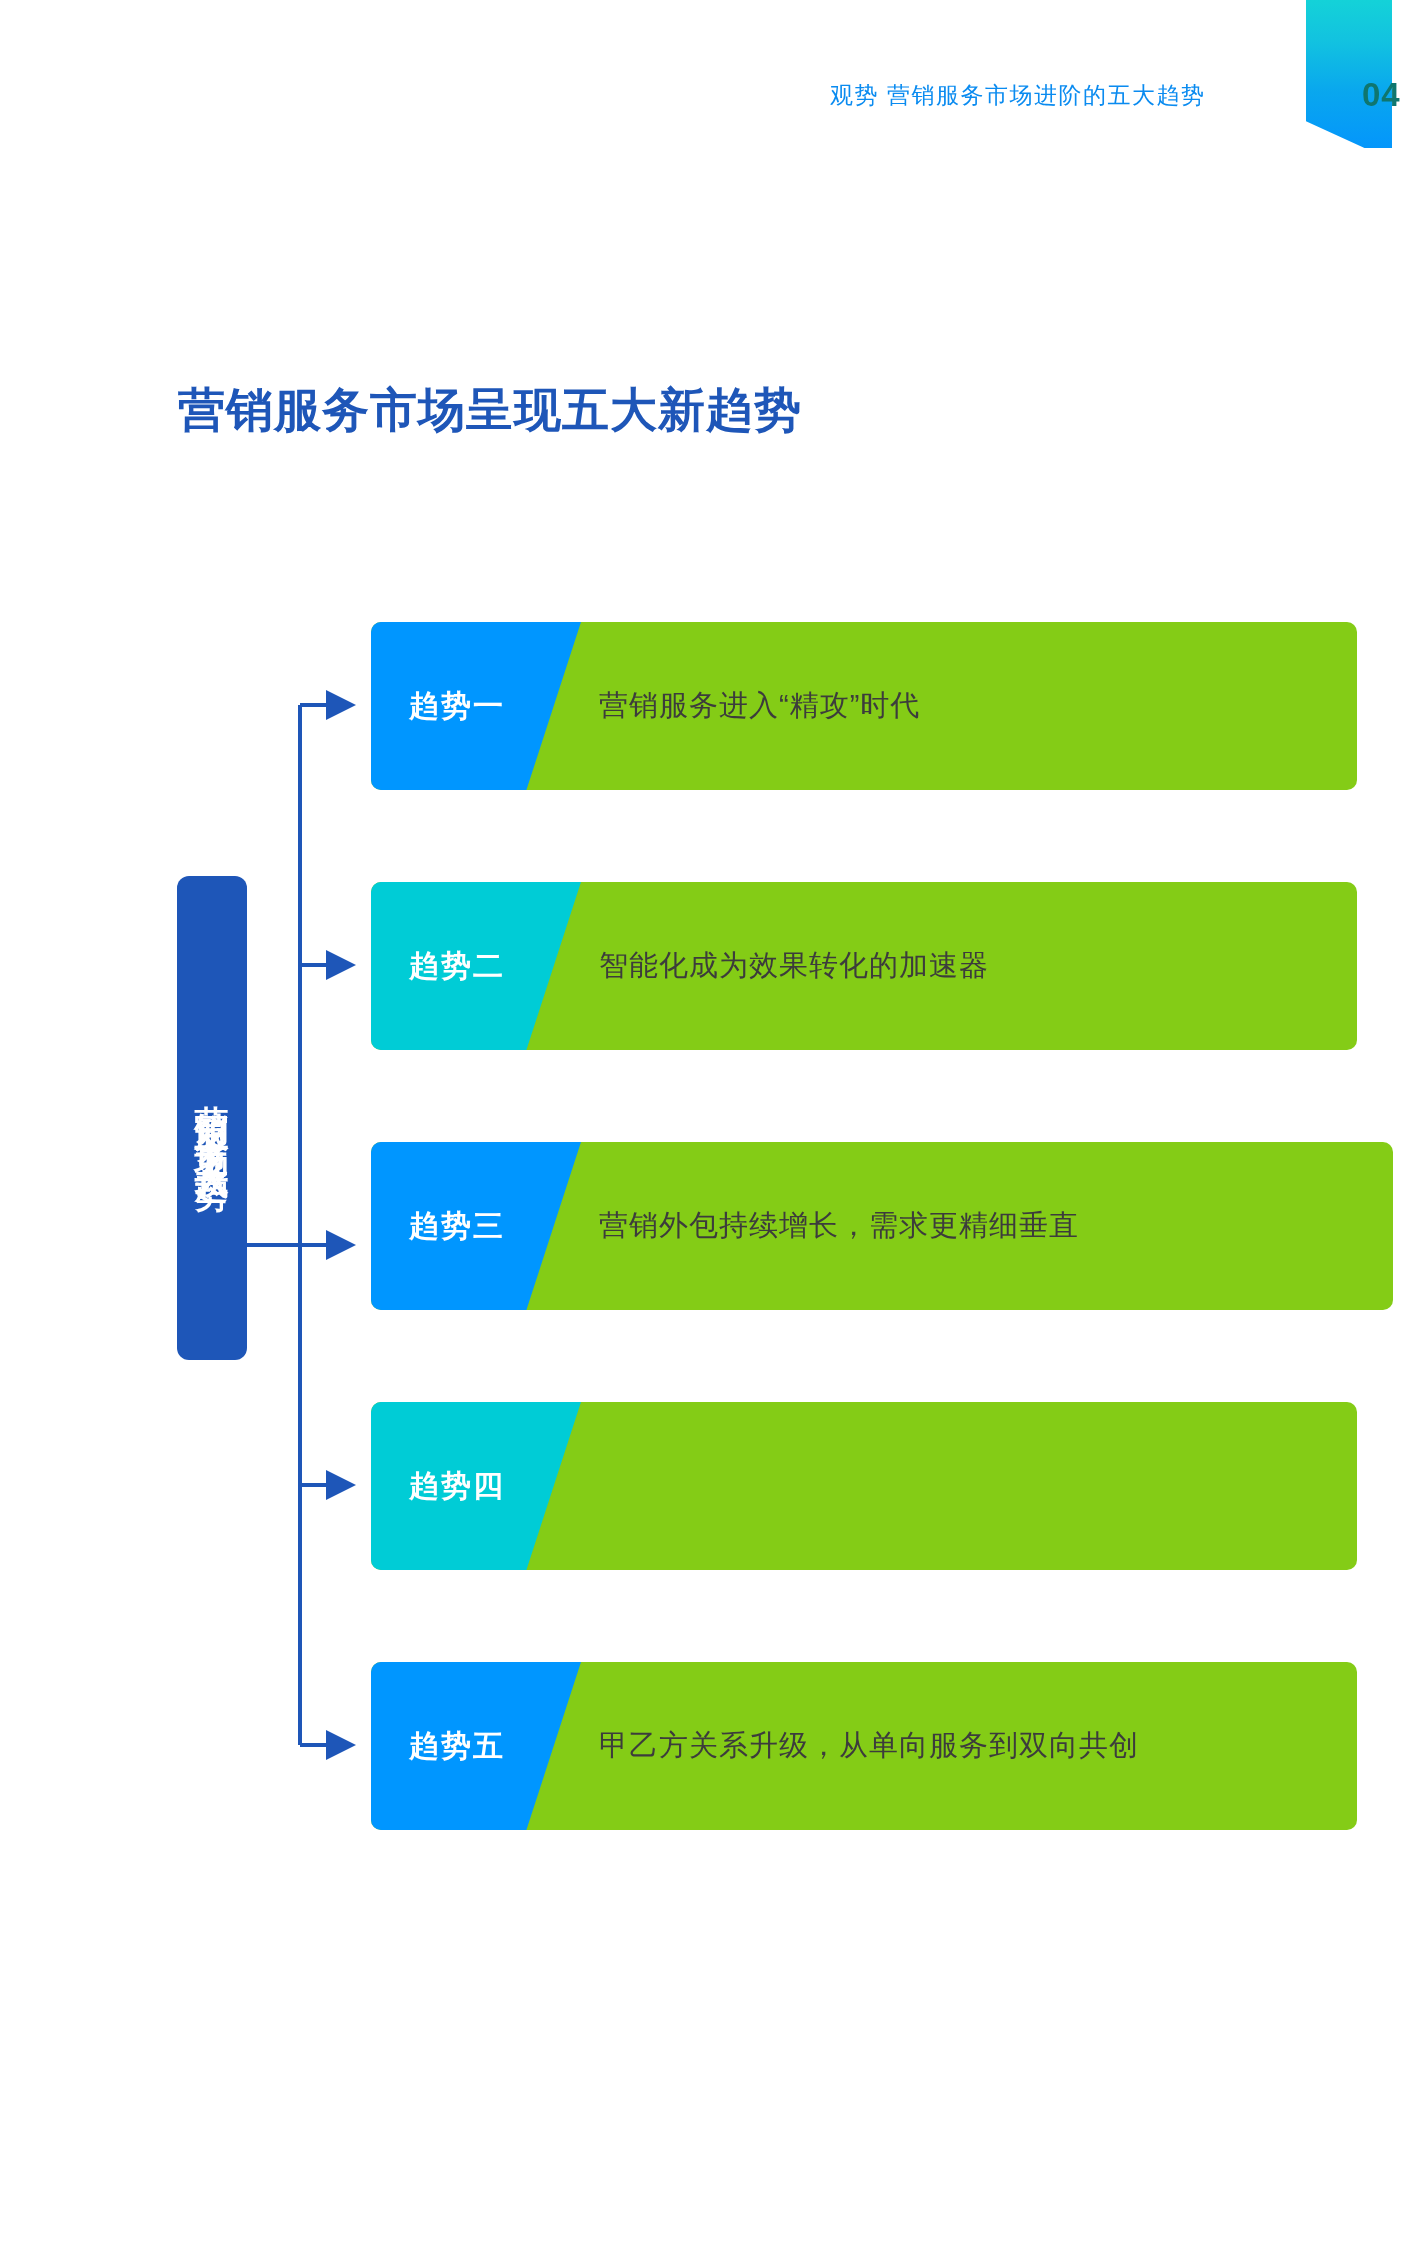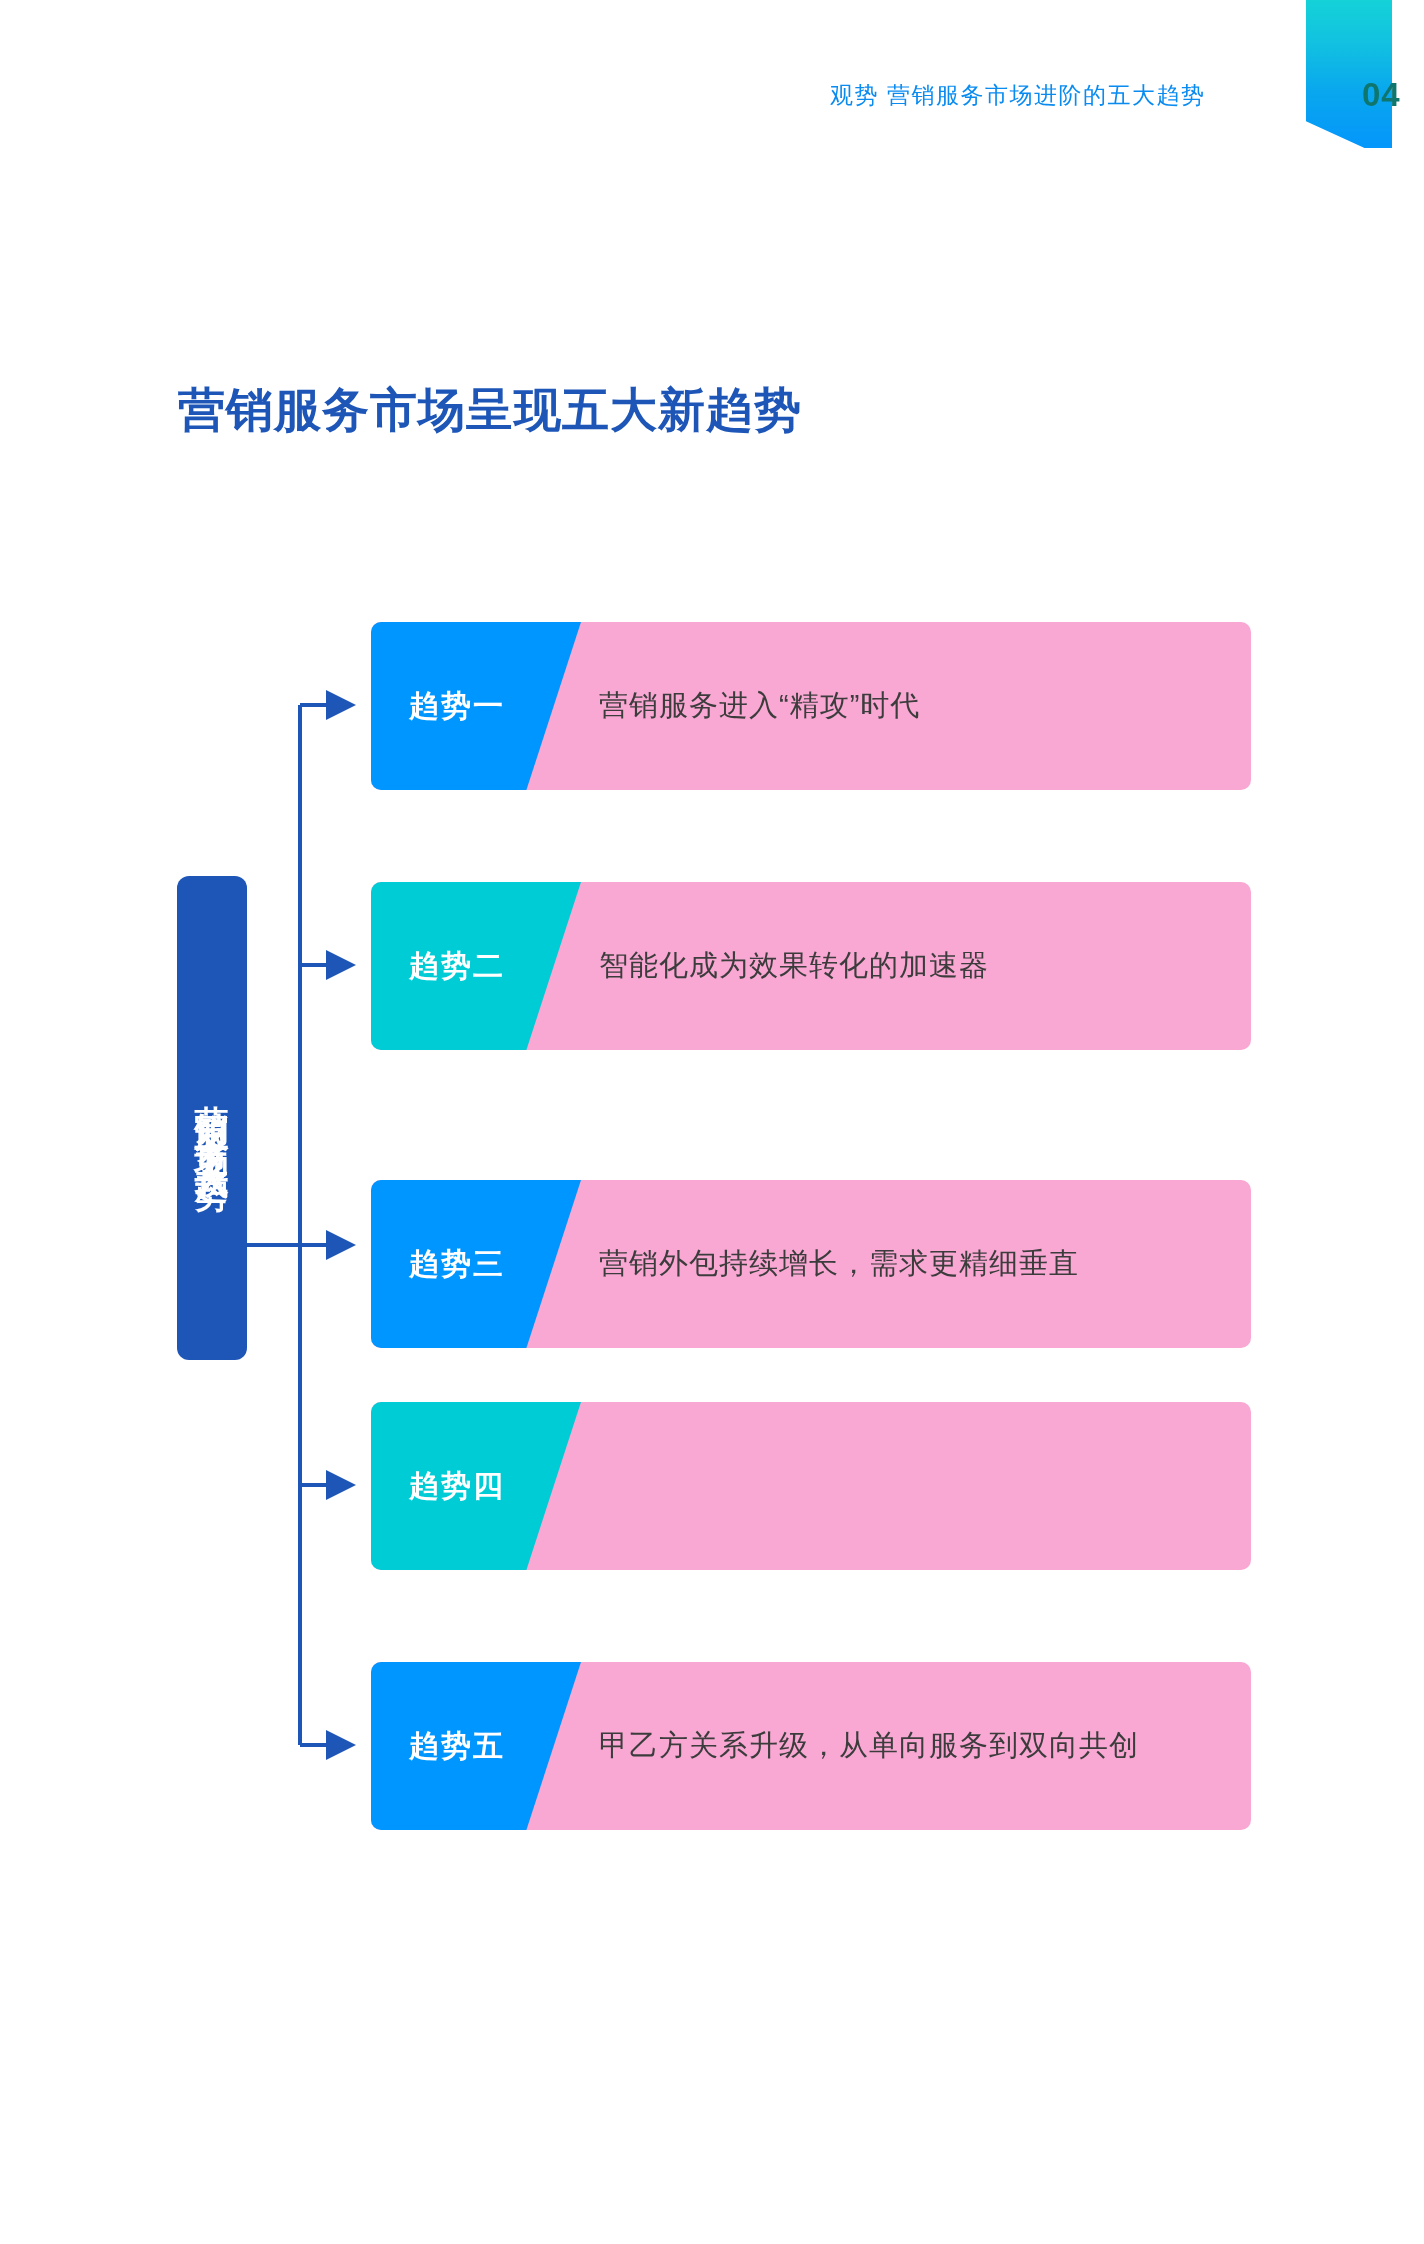--- a/index.html
+++ b/index.html
@@ -99,23 +99,23 @@
     left: 0;
     width: 1424px;
     height: 2244px;
     pointer-events: none;
   }
 
   
   .trend-card {
     position: absolute;
     left: 371px;
-    width: 880px;
+    width: 986px;
     height: 168px;
-    background: #f9a8d4;
+    background: #84cc16;
     border-radius: 10px;
     overflow: hidden;
   }
   .trend-card-tab {
     position: absolute;
     top: 0;
     left: 0;
     width: 210px;
     height: 168px;
     -webkit-clip-path: polygon(0 0, 100% 0, 74% 100%, 0 100%);
@@ -139,21 +139,21 @@
     display: flex;
     align-items: center;
     font-size: 29px;
     color: #3C3C3C;
     letter-spacing: 1px;
     white-space: nowrap;
   }
 
   #card-1 { top: 622px; }
   #card-2 { top: 882px; }
-  #card-3 { top: 1180px; }
+  #card-3 { top: 1142px; padding-left: 36px; }
   #card-4 { top: 1402px; text-align: right; }
   #card-5 { top: 1662px; }
 </style>
 </head>
 <body>
 
 <div id="page-header">
   <div id="header-ribbon"></div>
   <div id="header-page-number">04</div>
   <div id="header-title">观势  营销服务市场进阶的五大趋势</div>

